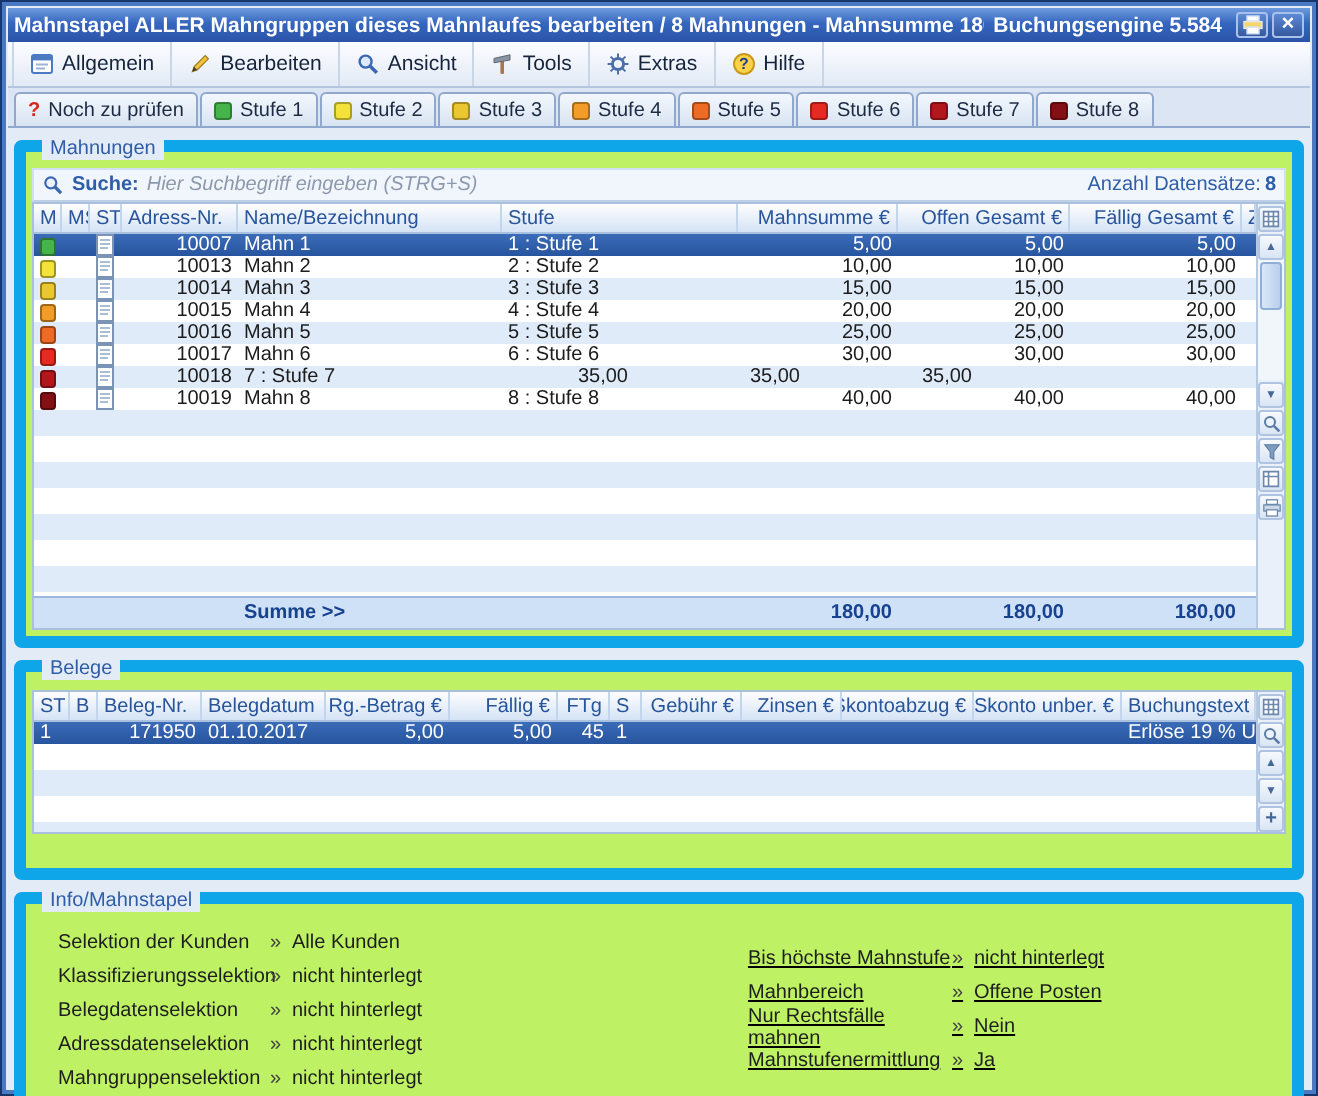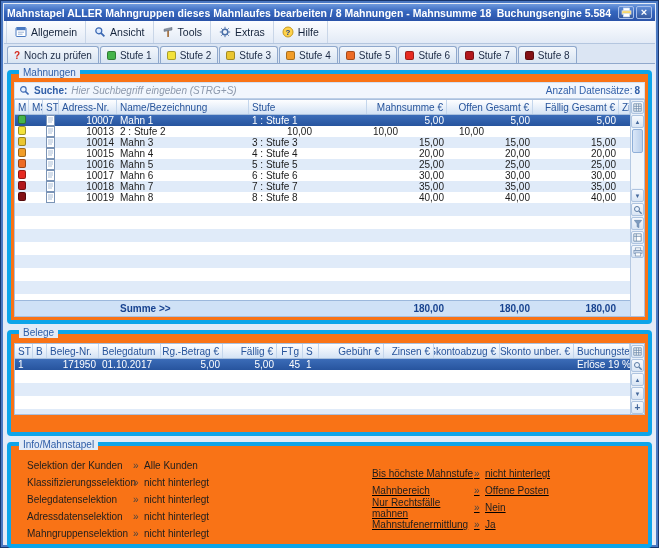--- a/index.html
+++ b/index.html
@@ -25,21 +25,21 @@
   .tabstrip{height:20px;flex:0 0 20px;display:flex;align-items:flex-end;padding:0 3px;gap:1px;
             background:#dbe5f3;border-bottom:1px solid #8fa8cc;}
   .tab{display:flex;align-items:center;gap:4px;height:17px;padding:0 6px;font-size:10px;
        border:1px solid #8fa8cc;border-bottom:none;border-radius:3px 3px 0 0;
        background:linear-gradient(180deg,#f3f7fc,#d8e4f2);color:#1c2a44;white-space:nowrap;cursor:default;}
   .tab.active{background:#fff;height:20px;font-weight:bold;}
   .tab-dot{width:9px;height:9px;border-radius:2px;border:1px solid rgba(0,0,0,.3);display:inline-block;}
   .tab-glyph{font-weight:bold;font-size:10px;}
   
   .content{flex:1;display:flex;flex-direction:column;min-height:0;}
-  .groupbox{position:relative;border:4px solid #0ea5e9;border-radius:4px;background:#f97316;
+  .groupbox{position:relative;border:6px solid #0ea5e9;border-radius:4px;background:#bef264;
             margin:6px 3px 0;}
   .group-label{position:absolute;top:-7px;left:8px;background:#e3ebf7;padding:0 4px;
                font-size:10px;color:#2f5ea8;}
   .gb-mahnungen{flex:0 0 254px;display:flex;flex-direction:column;padding:8px 3px 3px;}
   .gb-belege{flex:0 0 104px;display:flex;flex-direction:column;padding:9px 3px 17px;}
   .gb-info{flex:1;margin-bottom:3px;padding:12px 8px 4px 16px;display:flex;align-items:center;}
   
   .search-row{flex:0 0 17px;display:flex;align-items:center;gap:4px;padding:0 4px;
               background:#f1f6fd;border:1px solid #d2e0f1;border-bottom:1px solid #bccfe7;}
   .search-label{font-size:10px;color:#2f5ea8;font-weight:bold;}
@@ -48,40 +48,40 @@
   .search-input::placeholder{color:#8d99ac;font-style:italic;}
   .count{font-size:10px;color:#2f5ea8;white-space:nowrap;}
   .count b{margin-left:2px;}
   
   .table-wrap{flex:1;display:flex;border:1px solid #aac0de;background:#fff;min-height:0;}
   .grid{flex:1;display:flex;flex-direction:column;min-width:0;}
   .t-head{display:flex;flex:0 0 15px;background:linear-gradient(180deg,#fefeff,#d4e3f5);
           border-bottom:1px solid #a9c0de;color:#27549b;font-size:10px;}
   .t-head .cell{border-right:1px solid #c4d6ec;display:flex;align-items:center;padding:0 3px;overflow:hidden;white-space:nowrap;}
   .t-head .cell.num{justify-content:flex-end;}
-  .t-row{display:flex;flex:0 0 13px;align-items:flex-start;font-size:10px;color:#1c1c1c;}
+  .t-row{display:flex;flex:0 0 13px;align-items:flex-end;font-size:10px;color:#1c1c1c;}
   .rows .t-row:nth-child(odd){background:#e0ebf9;}
   .t-row .cell{padding:0 3px;overflow:hidden;white-space:nowrap;display:flex;align-items:center;}
   .t-row .cell.num{justify-content:flex-end;}
   .t-row.sel{background:linear-gradient(180deg,#3b6cb8,#27549e) !important;color:#fff;}
   .filler-m{flex:1;background:repeating-linear-gradient(180deg,#e0ebf9 0 13px,#fff 13px 26px);}
   .filler-b{flex:1;background:repeating-linear-gradient(180deg,#fff 0 13px,#e0ebf9 13px 26px);}
   .sum-row{flex:0 0 16px;display:flex;align-items:center;background:#cfe1f6;
            border-top:1px solid #9cb8dc;font-size:10px;font-weight:bold;color:#17428f;}
   .sum-row .cell{padding:0 3px;display:flex;align-items:center;}
   .sum-row .cell.num{justify-content:flex-end;}
   
   .col-m{flex:0 0 14px;}.col-ms{flex:0 0 14px;}.col-st{flex:0 0 16px;}
   .col-adr{flex:0 0 58px;}.col-name{flex:0 0 132px;}.col-stufe{flex:0 0 118px;}
   .col-msum{flex:0 0 80px;}.col-offen{flex:0 0 86px;}.col-fael{flex:0 0 86px;}
   .col-zins{flex:1 1 auto;}
   
   .bcol-st{flex:0 0 18px;}.bcol-b{flex:0 0 14px;}.bcol-nr{flex:0 0 52px;}
   .bcol-dat{flex:0 0 62px;}.bcol-btr{flex:0 0 62px;}.bcol-fae{flex:0 0 54px;}
-  .bcol-ftg{flex:0 0 26px;}.bcol-s{flex:0 0 16px;}.bcol-geb{flex:0 0 50px;margin-left:15px;}
+  .bcol-ftg{flex:0 0 26px;}.bcol-s{flex:0 0 16px;}.bcol-geb{flex:0 0 50px;}
   .bcol-zin{flex:0 0 50px;}.bcol-sko{flex:0 0 66px;}.bcol-sku{flex:0 0 74px;}
   .bcol-txt{flex:1 1 auto;}
   .status-sq{width:9px;height:9px;border-radius:2px;border:1px solid rgba(0,0,0,.35);display:inline-block;}
   
   .strip{flex:0 0 14px;border-left:1px solid #b5c9e2;background:#e9f0f9;display:flex;
          flex-direction:column;align-items:center;}
   .strip-btn{width:13px;height:13px;flex:0 0 13px;display:flex;align-items:center;justify-content:center;
              font-size:6px;color:#44689c;background:linear-gradient(180deg,#f6f9fd,#d9e5f4);
              border:1px solid #aec4e0;border-radius:2px;margin-top:1px;cursor:default;}
   .sb-track{width:13px;height:60px;display:flex;flex-direction:column;align-items:center;
@@ -120,20 +120,27 @@
   </div>
 
   <div class="menubar">
     <div class="menu-item">
       <svg width="12" height="12" viewBox="0 0 12 12">
         <rect x="1" y="1.5" width="10" height="9" rx="1" fill="#fff" stroke="#4a7ac2"></rect>
         <rect x="1.5" y="2" width="9" height="2.2" fill="#4a7ac2"></rect>
         <path d="M3 6.2h6M3 8.2h4.5" stroke="#9ab3d6" fill="none"></path>
       </svg>
       <span>Allgemein</span>
+    </div>
+    <div class="menu-item">
+      <svg width="12" height="12" viewBox="0 0 12 12">
+        <path d="M2.2 9.8 L3 7.4 L8.6 1.8 L10.2 3.4 L4.6 9 Z" fill="#f5c03a" stroke="#9a7a1f" stroke-width="0.6"></path>
+        <path d="M2.2 9.8 L3 7.4 L4.6 9 Z" fill="#3a3a3a"></path>
+      </svg>
+      <span>Bearbeiten</span>
     </div>
     <div class="menu-item">
       <svg width="12" height="12" viewBox="0 0 12 12">
         <circle cx="4.8" cy="4.8" r="3" fill="#dceaff" stroke="#3a67b2" stroke-width="1.2"></circle>
         <line x1="7.1" y1="7.1" x2="10.4" y2="10.4" stroke="#3a67b2" stroke-width="1.8"></line>
       </svg>
       <span>Ansicht</span>
     </div>
     <div class="menu-item">
       <svg width="12" height="12" viewBox="0 0 12 12">
@@ -253,20 +260,21 @@
                   <span class="status-sq" style="background-color: rgb(243, 226, 58);"></span>
                 </span>
               <span class="cell col-ms"></span>
               <span class="cell col-st">
                   <svg width="9" height="11" viewBox="0 0 9 11">
                     <rect x="0.5" y="0.5" width="8" height="10" fill="#fff" stroke="#7b94b6"></rect>
                     <path d="M2 3h5M2 5h5M2 7h4" stroke="#a9bdd6" fill="none"></path>
                   </svg>
                 </span>
               <span class="cell col-adr num">10013</span>
+              <span class="cell col-name">Mahn 2</span>
               <span class="cell col-stufe">2 : Stufe 2</span>
               <span class="cell col-msum num">10,00</span>
               <span class="cell col-offen num">10,00</span>
               <span class="cell col-fael num">10,00</span>
               <span class="cell col-zins"></span>
             </div>
             <div class="t-row">
               <span class="cell col-m">
                   <span class="status-sq" style="background-color: rgb(234, 198, 48);"></span>
                 </span>
@@ -347,21 +355,20 @@
                   <span class="status-sq" style="background-color: rgb(178, 23, 28);"></span>
                 </span>
               <span class="cell col-ms"></span>
               <span class="cell col-st">
                   <svg width="9" height="11" viewBox="0 0 9 11">
                     <rect x="0.5" y="0.5" width="8" height="10" fill="#fff" stroke="#7b94b6"></rect>
                     <path d="M2 3h5M2 5h5M2 7h4" stroke="#a9bdd6" fill="none"></path>
                   </svg>
                 </span>
               <span class="cell col-adr num">10018</span>
-              <span class="cell col-name">Mahn 7</span>
               <span class="cell col-stufe">7 : Stufe 7</span>
               <span class="cell col-msum num">35,00</span>
               <span class="cell col-offen num">35,00</span>
               <span class="cell col-fael num">35,00</span>
               <span class="cell col-zins"></span>
             </div>
             <div class="t-row">
               <span class="cell col-m">
                   <span class="status-sq" style="background-color: rgb(131, 16, 20);"></span>
                 </span>

